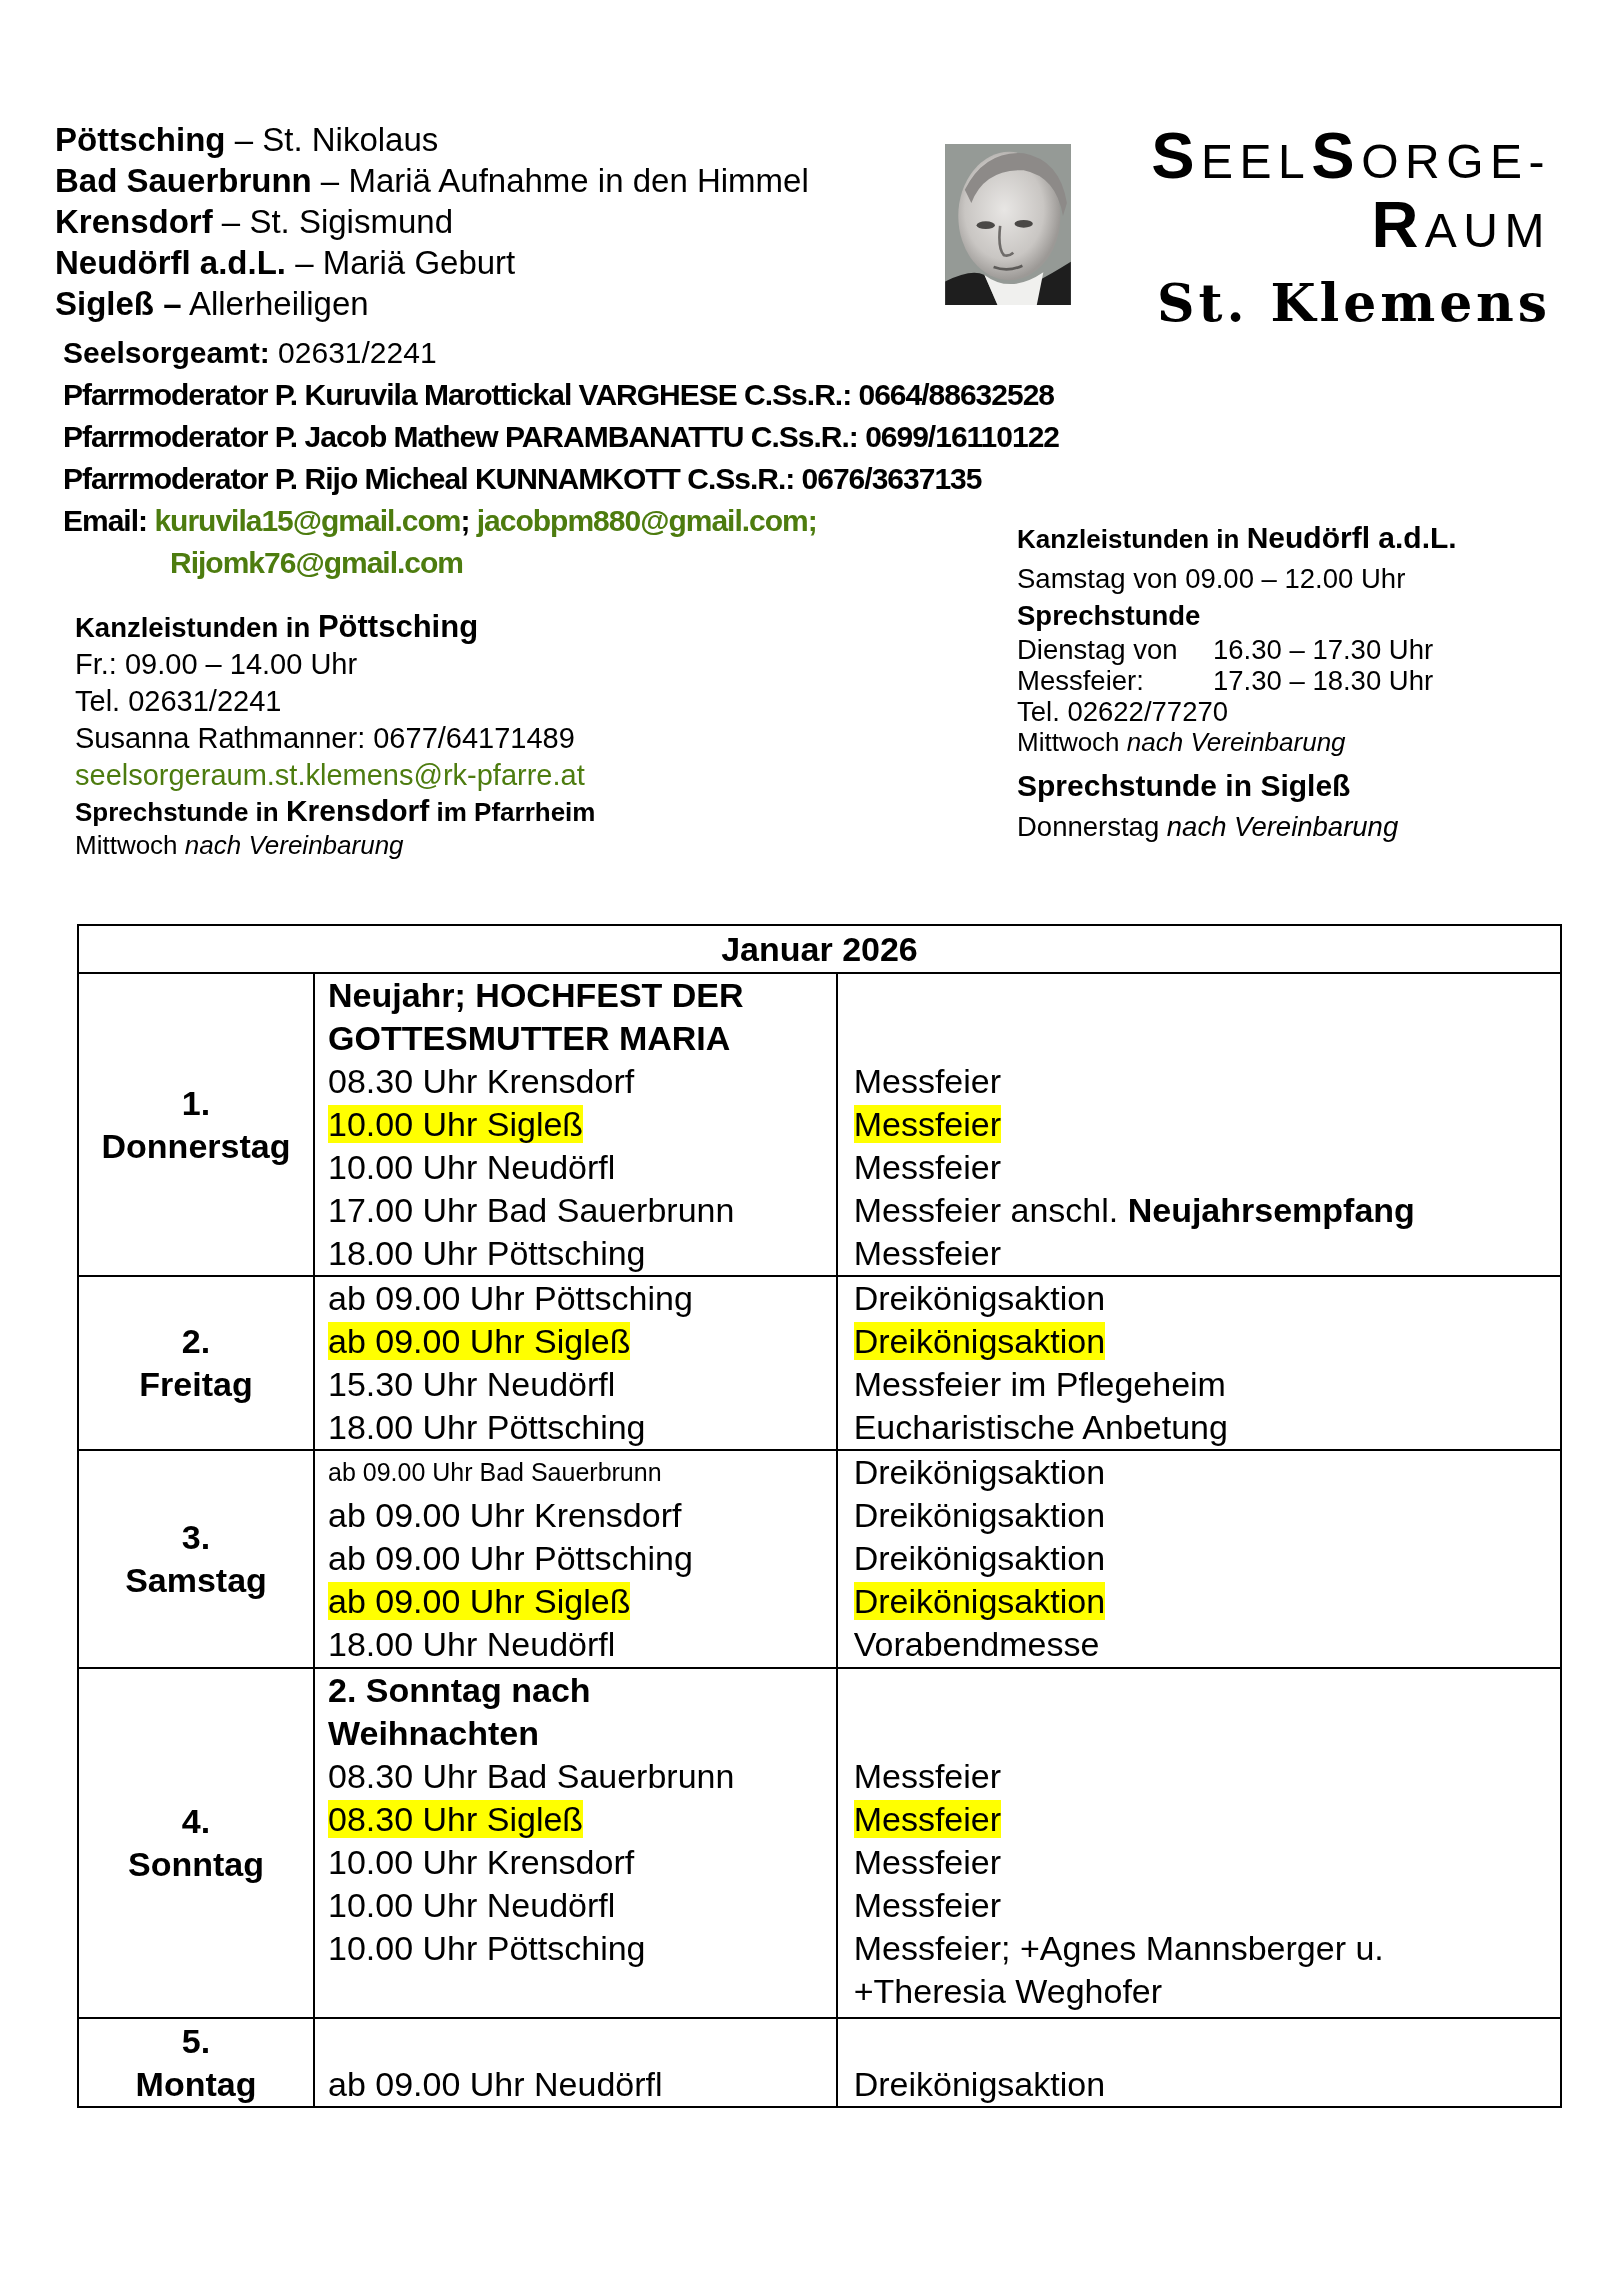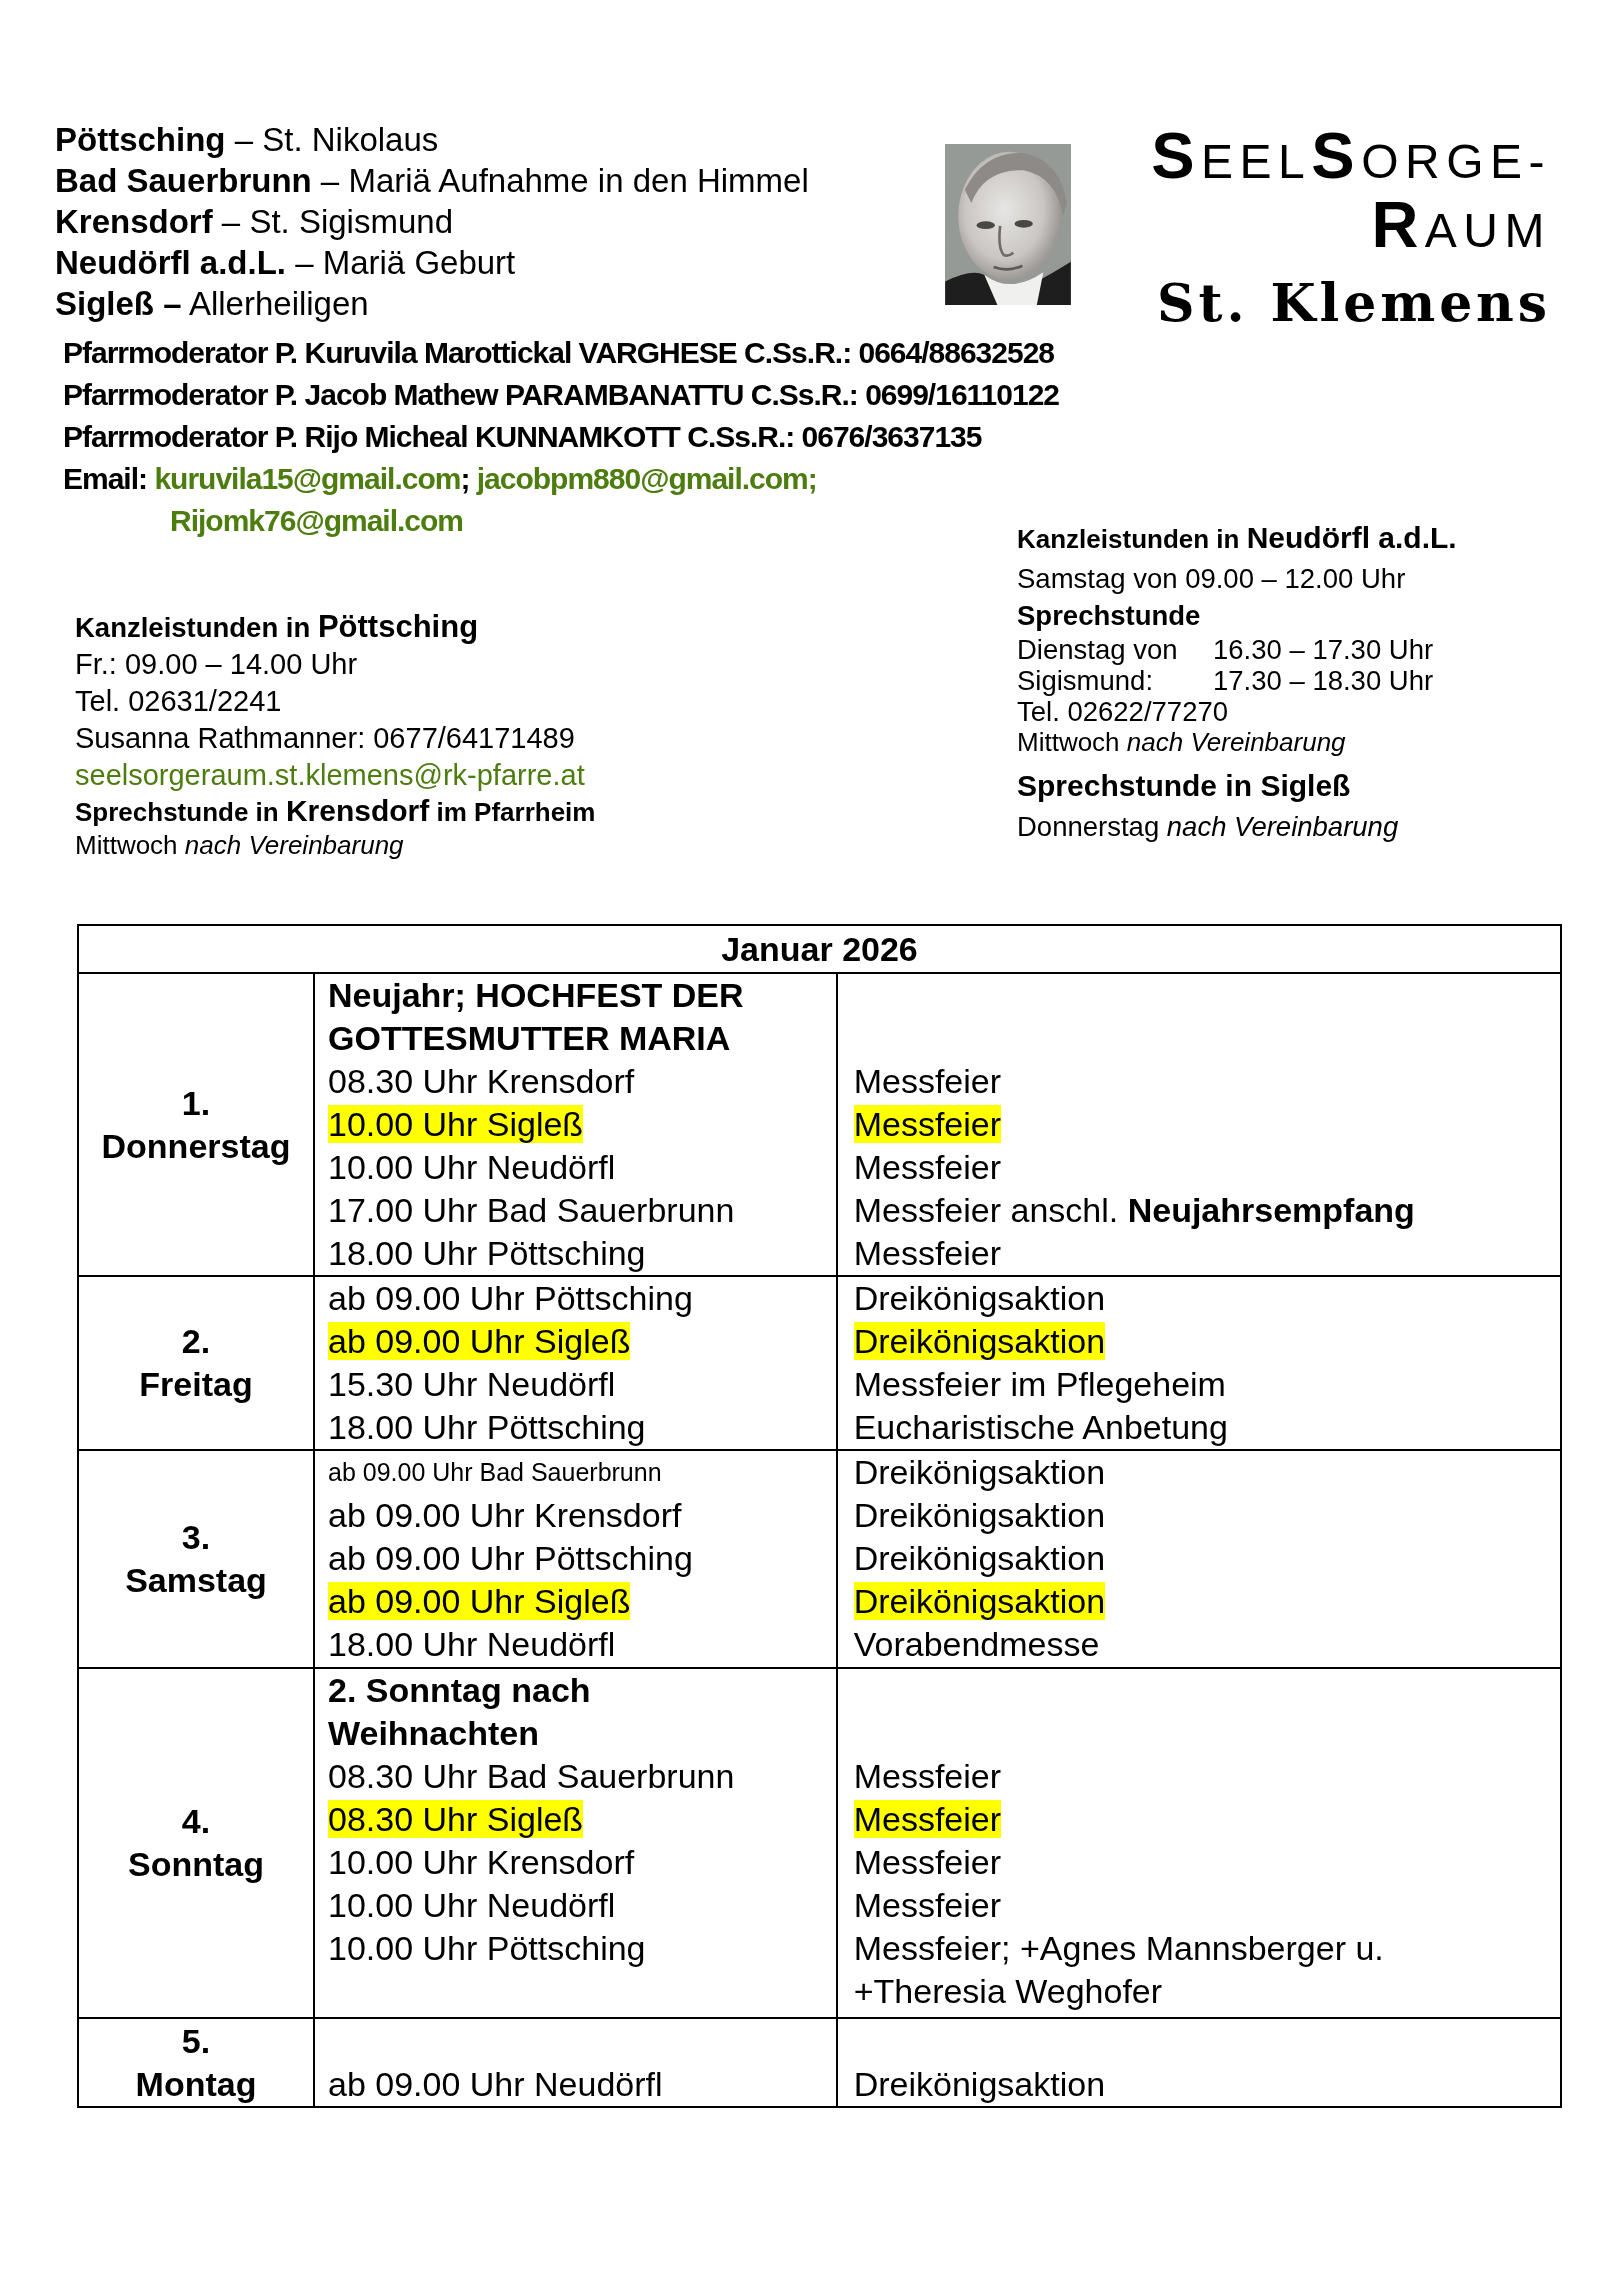--- a/index.html
+++ b/index.html
@@ -80,20 +80,21 @@
   </svg>
 </div>
 
 <div id="logo" class="abs">
   <div class="logo-l1"><span class="big">S</span><span class="sc">EEL</span><span class="big">S</span><span class="sc">ORGE-</span></div>
   <div class="logo-l1"><span class="big">R</span><span class="sc">AUM</span></div>
   <div class="logo-l3">St. Klemens</div>
 </div>
 
 <div id="office" class="abs">
+  <div class="line"><span class="b">Seelsorgeamt:</span><span> 02631/2241</span></div>
   <div class="line b cond">Pfarrmoderator P. Kuruvila Marottickal VARGHESE C.Ss.R.: 0664/88632528</div>
   <div class="line b cond">Pfarrmoderator P. Jacob Mathew PARAMBANATTU C.Ss.R.: 0699/16110122</div>
   <div class="line b cond">Pfarrmoderator P. Rijo Micheal KUNNAMKOTT C.Ss.R.: 0676/3637135</div>
   <div class="line b cond"><span>Email:</span> <span class="link">kuruvila15@gmail.com</span><span>;  </span><span class="link">jacobpm880@gmail.com;</span></div>
   <div class="line b cond" id="email-indent"><span class="link">Rijomk76@gmail.com</span></div>
 </div>
 
 <div id="kanz-left" class="abs">
   <div><span class="b" style="font-size:27.5px">Kanzleistunden in </span><span class="b" style="font-size:31px">Pöttsching</span></div>
   <div>Fr.:  09.00 – 14.00 Uhr</div>
@@ -102,21 +103,21 @@
   <div><span class="link">seelsorgeraum.st.klemens@rk-pfarre.at</span></div>
   <div style="line-height:34px"><span class="b" style="font-size:26px">Sprechstunde in </span><span class="b" style="font-size:30px">Krensdorf</span><span class="b" style="font-size:26px"> im Pfarrheim</span></div>
   <div style="font-size:26px; line-height:33px"><span>Mittwoch </span><span class="i">nach Vereinbarung</span></div>
 </div>
 
 <div id="kanz-right" class="abs">
   <div style="line-height:41px"><span class="b" style="font-size:26px">Kanzleistunden in </span><span class="b" style="font-size:30px">Neudörfl a.d.L.</span></div>
   <div style="line-height:37px">Samstag von 09.00 – 12.00 Uhr</div>
   <div class="b" style="line-height:37px">Sprechstunde</div>
   <div style="line-height:31px"><span style="display:inline-block;width:196px">Dienstag von</span><span>16.30 – 17.30 Uhr</span></div>
-  <div style="line-height:31px"><span style="display:inline-block;width:196px">Sigismund:</span><span>17.30 – 18.30 Uhr</span></div>
+  <div style="line-height:31px"><span style="display:inline-block;width:196px">Messfeier:</span><span>17.30 – 18.30 Uhr</span></div>
   <div style="line-height:31px">Tel. 02622/77270</div>
   <div style="line-height:31px; font-size:26px"><span>Mittwoch </span><span class="i">nach Vereinbarung</span></div>
   <div style="line-height:50px; padding-top:2.6px"><span class="b" style="font-size:30px">Sprechstunde in </span><span class="b" style="font-size:30px">Sigleß</span></div>
   <div style="line-height:29px; font-size:27.5px"><span>Donnerstag </span><span class="i">nach Vereinbarung</span></div>
 </div>
 
 <table id="cal">
   <tbody>
       <tr>
     <td class="month" colspan="3">Januar 2026</td>

